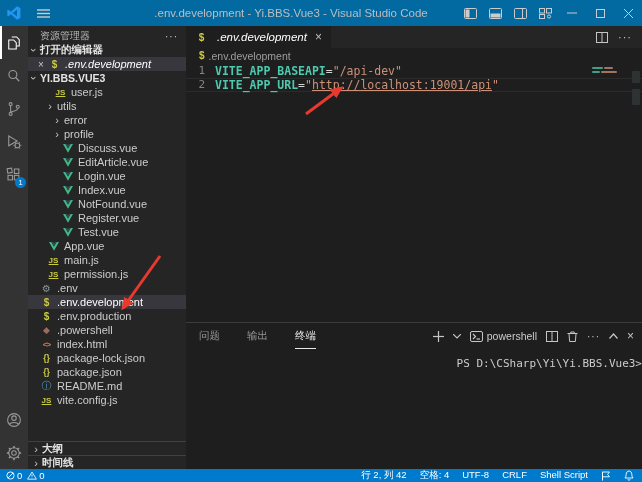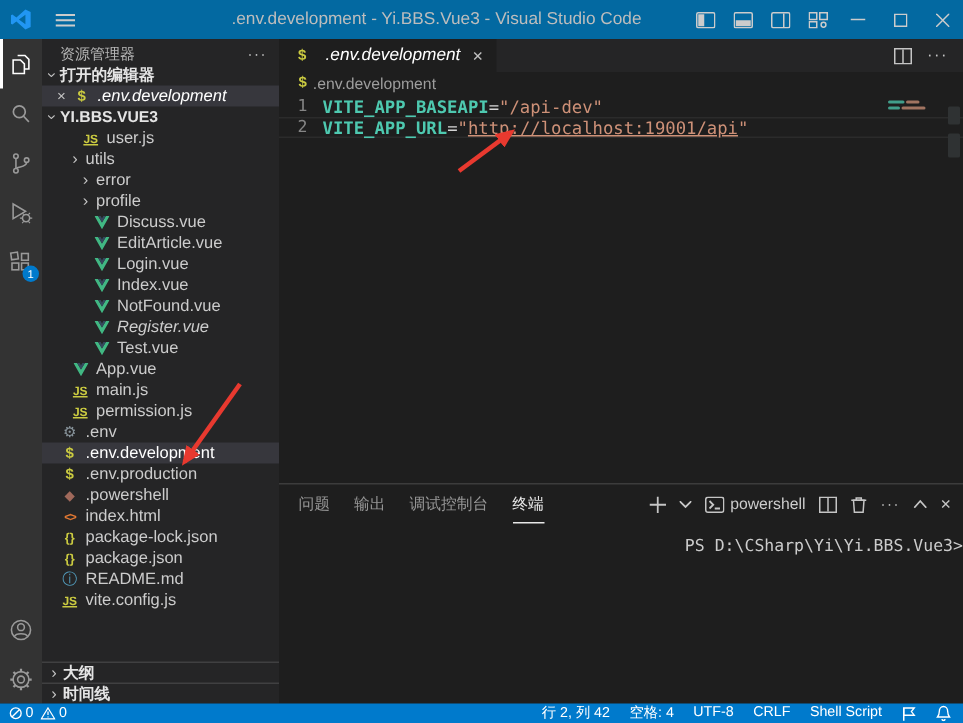--- a/index.html
+++ b/index.html
@@ -313,21 +313,21 @@
         </div>
         <div class="tree-row" style="padding-left: 33px;">
           <span class="fi">
             <svg width="10" height="9" viewBox="0 0 10 9">
               <path d="M0 0h2.4L5 4.4 7.6 0H10L5 8.8z" fill="#41B883"></path>
               <path d="M2.4 0h1.7L5 1.6 5.9 0h1.7L5 4.4z" fill="#35495E"></path>
             </svg>
           </span>
           <span class="tree-label">NotFound.vue</span>
         </div>
-        <div class="tree-row" style="padding-left: 33px; font-style: italic;">
+        <div class="tree-row" style="padding-left: 33px;">
           <span class="fi">
             <svg width="10" height="9" viewBox="0 0 10 9">
               <path d="M0 0h2.4L5 4.4 7.6 0H10L5 8.8z" fill="#41B883"></path>
               <path d="M2.4 0h1.7L5 1.6 5.9 0h1.7L5 4.4z" fill="#35495E"></path>
             </svg>
           </span>
           <span class="tree-label">Register.vue</span>
         </div>
         <div class="tree-row" style="padding-left: 33px;">
           <span class="fi">
@@ -450,24 +450,23 @@
           </div>
       </div>
       <div class="scrollstrip">
         <div class="ss-block" style="top:8px; height:12px;"></div>
         <div class="ss-block" style="top:26px; height:16px;"></div>
       </div>
     </div>
 
     <div class="panel">
       <div class="panel-header">
-        <span style="display:flex;">
+        <span style="display:flex;gap:11px;">
             <span class="ptab">问题</span>
             <span class="ptab">输出</span>
-            <span class="ptab">调试控制台</span>
             <span class="ptab active">终端</span>
           </span>
         <span class="panel-actions">
           <span class="pa-ic">
             <svg class="icon" width="11" height="11" viewBox="0 0 11 11">
                 <g stroke="#c5c5c5" stroke-width="1.2">
                   <line x1="5.5" y1="0" x2="5.5" y2="11"></line>
                   <line x1="0" y1="5.5" x2="11" y2="5.5"></line>
                 </g>
               </svg>

